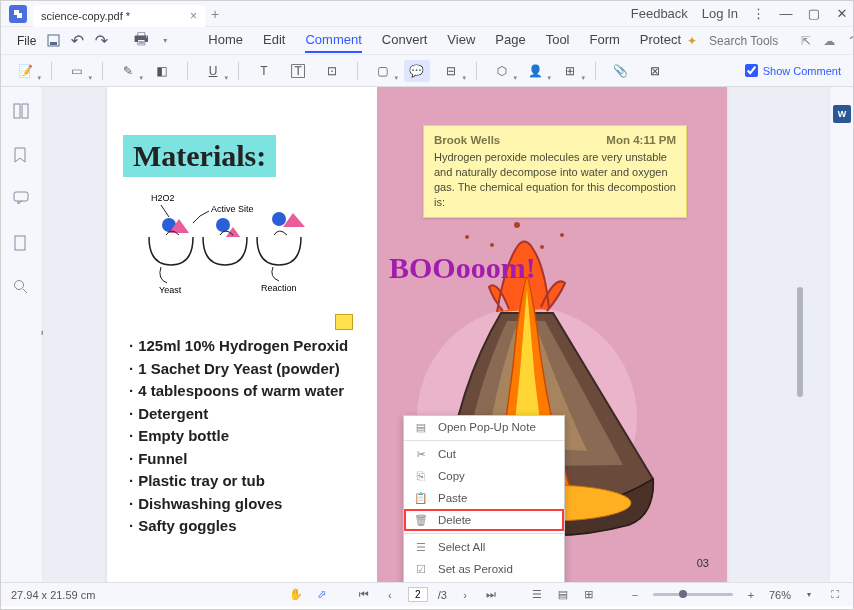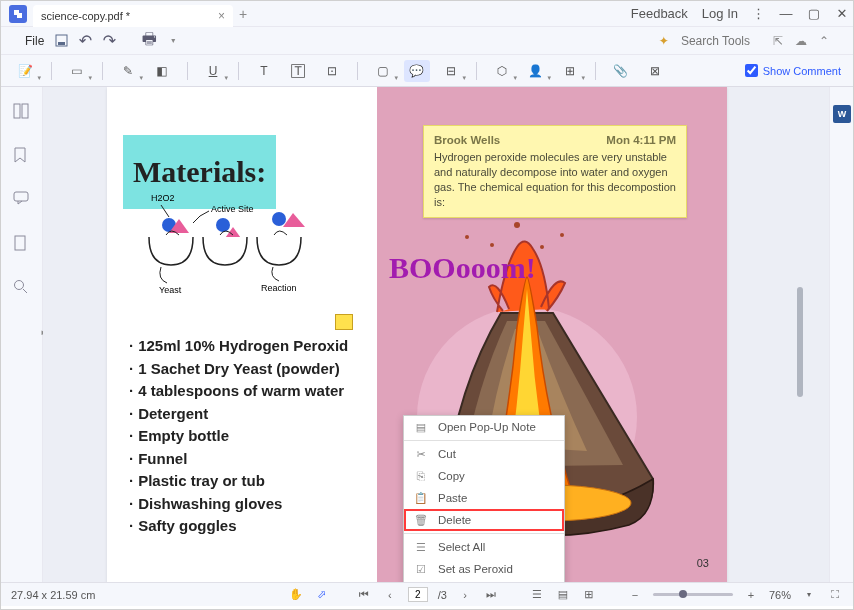--- a/index.html
+++ b/index.html
@@ -1,25 +1,25 @@
 <!DOCTYPE html>
 <html><head>
 <meta charset="utf-8">
 <style>
 * { box-sizing: border-box; margin: 0; padding: 0; font-family: 'Segoe UI', Arial, sans-serif; }
 body { width: 854px; height: 610px; background: #fff; overflow: hidden; position: relative; border: 1px solid #d0d0d0; }
 .titlebar { height: 26px; background: #f5f7fc; display: flex; align-items: center; padding: 0 4px; border-bottom: 1px solid #e8e8f0; }
 .appicon { width: 18px; height: 18px; background: #4a6de0; border-radius: 3px; display: flex; align-items: center; justify-content: center; margin: 0 6px 0 4px; }
 .appicon svg { width: 12px; height: 12px; }
-.tab { height: 22px; background: #fff; border-radius: 4px 4px 0 0; display: flex; align-items: center; padding: 0 8px; font-size: 11px; color: #333; gap: 88px; margin-top: 4px; }
+.tab { height: 22px; background: #fff; border-radius: 4px 4px 0 0; display: flex; align-items: center; padding: 0 8px; font-size: 11px; color: #333; gap: 60px; margin-top: 4px; }
 .tab-close { font-size: 12px; color: #888; cursor: pointer; }
 .tab-add { margin-left: 6px; color: #888; font-size: 14px; cursor: pointer; }
 .title-right { margin-left: auto; display: flex; align-items: center; gap: 14px; font-size: 13px; color: #555; }
 .title-right .winbtn { width: 14px; height: 14px; display: flex; align-items: center; justify-content: center; }
-.menubar { height: 28px; background: #f5f7fc; display: flex; align-items: center; padding: 0 24px; gap: 6px; border-bottom: 1px solid #e8e8f0; }
+.menubar { height: 28px; background: #f5f7fc; display: flex; align-items: center; padding: 0 16px; gap: 6px; border-bottom: 1px solid #e8e8f0; }
 .file-label { font-size: 12px; color: #333; margin-right: 4px; }
 .mini-icons { display: flex; gap: 10px; align-items: center; }
 .mini-icons span { width: 14px; height: 14px; display: inline-flex; align-items: center; justify-content: center; color: #5a5a70; }
 .tabs { display: flex; gap: 20px; margin-left: 30px; }
 .tabs .mtab { font-size: 13px; color: #444; padding: 4px 0; cursor: pointer; }
 .tabs .mtab.active { color: #2e5bff; border-bottom: 2px solid #2e5bff; font-weight: 500; }
 .mbar-right { margin-left: auto; display: flex; align-items: center; gap: 12px; font-size: 12px; color: #888; }
 .search-input { border: none; background: transparent; font-size: 12px; color: #8b5cf6; width: 80px; }
 .toolbar { height: 32px; background: #f5f7fc; display: flex; align-items: center; padding: 0 12px; gap: 8px; border-bottom: 1px solid #dcdce5; }
 .tbtn { width: 26px; height: 22px; display: flex; align-items: center; justify-content: center; color: #555; cursor: pointer; font-size: 12px; position: relative; }
@@ -30,21 +30,21 @@
 .show-comment input { accent-color: #2e5bff; }
 .workspace { display: flex; height: 495px; }
 .leftbar { width: 42px; background: #f5f7fc; border-right: 1px solid #e8e8f0; display: flex; flex-direction: column; align-items: center; padding-top: 16px; gap: 26px; position: relative; }
 .leftbar .lbtn { width: 18px; height: 18px; color: #8a8a9a; cursor: pointer; }
 .leftbar .expand { position: absolute; right: -4px; top: 240px; font-size: 9px; color: #888; }
 .canvas { flex: 1; background: #eceef5; position: relative; overflow: hidden; }
 .rightbar { width: 24px; background: #f5f7fc; border-left: 1px solid #e8e8f0; position: relative; }
 .rightbar .word-icon { position: absolute; top: 18px; left: 3px; width: 18px; height: 18px; background: #2b5797; border-radius: 2px; display: flex; align-items: center; justify-content: center; color: #fff; font-size: 9px; font-weight: bold; }
 .page { position: absolute; top: 0; left: 64px; width: 620px; height: 560px; background: #fff; box-shadow: 0 1px 3px rgba(0,0,0,0.1); }
 .right-page { position: absolute; top: 0; left: 270px; width: 350px; height: 560px; background: #e0a3bb; }
-.materials-hdr { position: absolute; top: 48px; left: 16px; background: #7de3e1; padding: 20px 10px; font-size: 30px; font-weight: 800; font-family: Georgia, serif; color: #222; }
+.materials-hdr { position: absolute; top: 48px; left: 16px; background: #7de3e1; padding: 4px 10px; font-size: 30px; font-weight: 800; font-family: Georgia, serif; color: #222; }
 .diagram { position: absolute; top: 100px; left: 24px; width: 180px; height: 110px; }
 .materials-list { position: absolute; top: 248px; left: 22px; font-size: 15px; color: #222; line-height: 1.5; font-family: Georgia, serif; }
 .materials-list li { list-style: none; font-weight: bold; }
 .materials-list li::before { content: "· "; font-weight: bold; }
 .sticky-note { position: absolute; top: 38px; left: 316px; width: 264px; background: #fff7b0; border: 1px solid #e8d968; padding: 8px 10px; font-size: 11px; color: #333; box-shadow: 0 1px 2px rgba(0,0,0,0.15); }
 .sticky-note .sn-hdr { display: flex; justify-content: space-between; font-weight: bold; color: #7a7648; margin-bottom: 4px; font-size: 11.5px; }
 .sticky-note .sn-body { color: #4a4a3a; line-height: 1.35; }
 .note-marker { position: absolute; top: 227px; left: 228px; width: 18px; height: 16px; background: #ffe14d; border: 1px solid #c8a020; }
 .volcano { position: absolute; top: 130px; left: 290px; width: 300px; height: 360px; }
 .boom-text { position: absolute; top: 164px; left: 282px; font-size: 30px; color: #a21caf; font-family: 'Comic Sans MS', cursive; font-weight: bold; }
@@ -95,20 +95,31 @@
           <rect x="1" y="1" width="11" height="11" fill="none" stroke="#5a6a8a" stroke-width="1"></rect>
           <rect x="3" y="8" width="7" height="3" fill="#5a6a8a"></rect>
         </svg>
       </span>
     <span>↶</span>
     <span>↷</span>
     <span style="width:6px"></span>
     <span>🖶</span>
     <span style="font-size:8px;color:#888">▾</span>
   </div>
+  <div class="tabs">
+    <span class="mtab">Home</span>
+    <span class="mtab">Edit</span>
+    <span class="mtab active">Comment</span>
+    <span class="mtab">Convert</span>
+    <span class="mtab">View</span>
+    <span class="mtab">Page</span>
+    <span class="mtab">Tool</span>
+    <span class="mtab">Form</span>
+    <span class="mtab">Protect</span>
+  </div>
   <div class="mbar-right">
     <span style="color:#d8a030">✦</span>
     <input class="search-input" placeholder="Search Tools" style="">
     <span>⇱</span>
     <span>☁</span>
     <span>⌃</span>
   </div>
 </div>
 
 <div class="toolbar">

